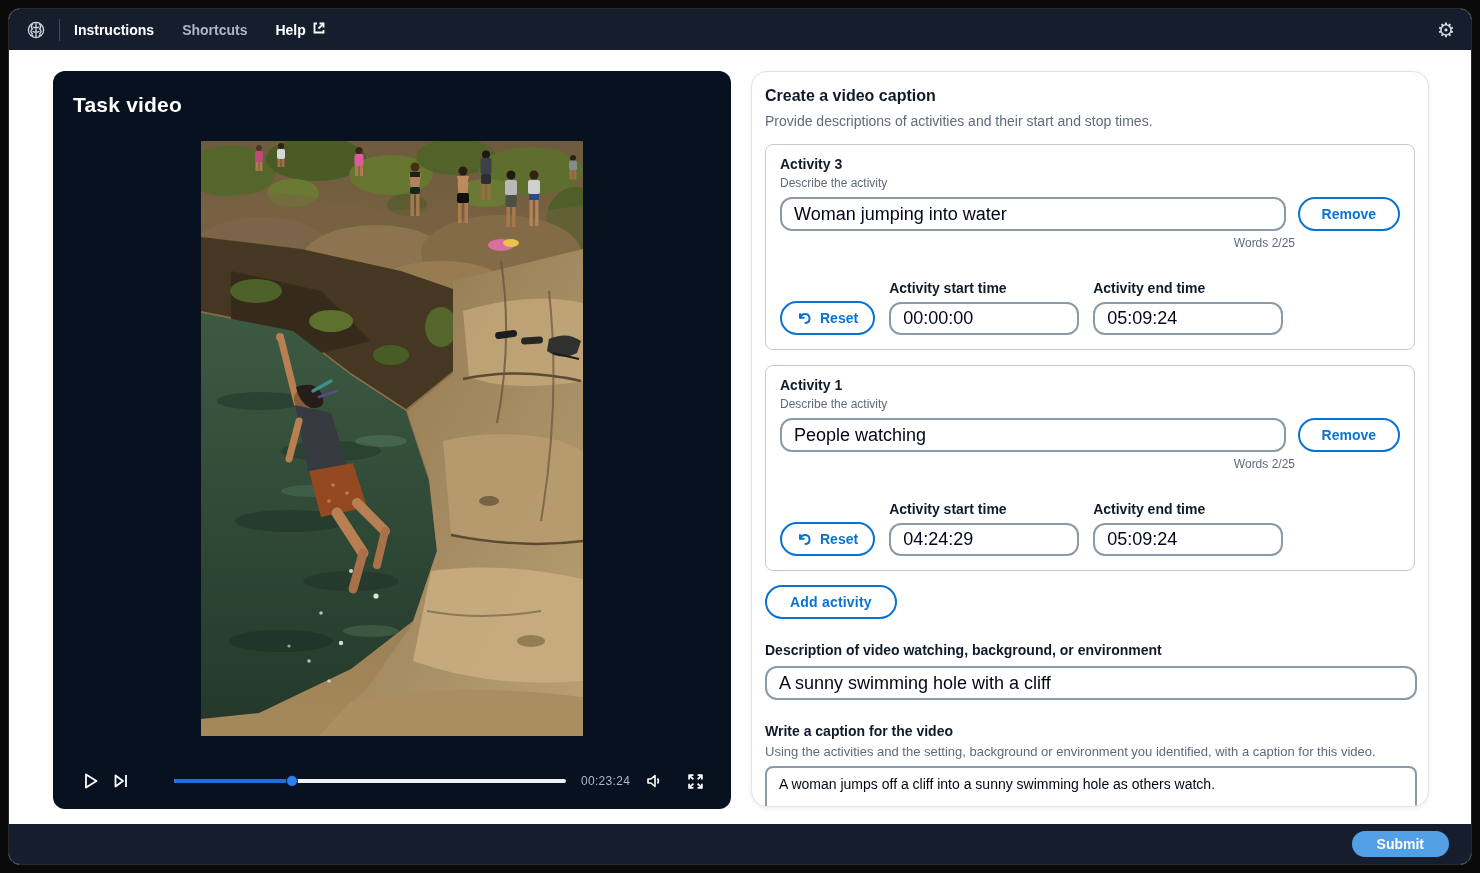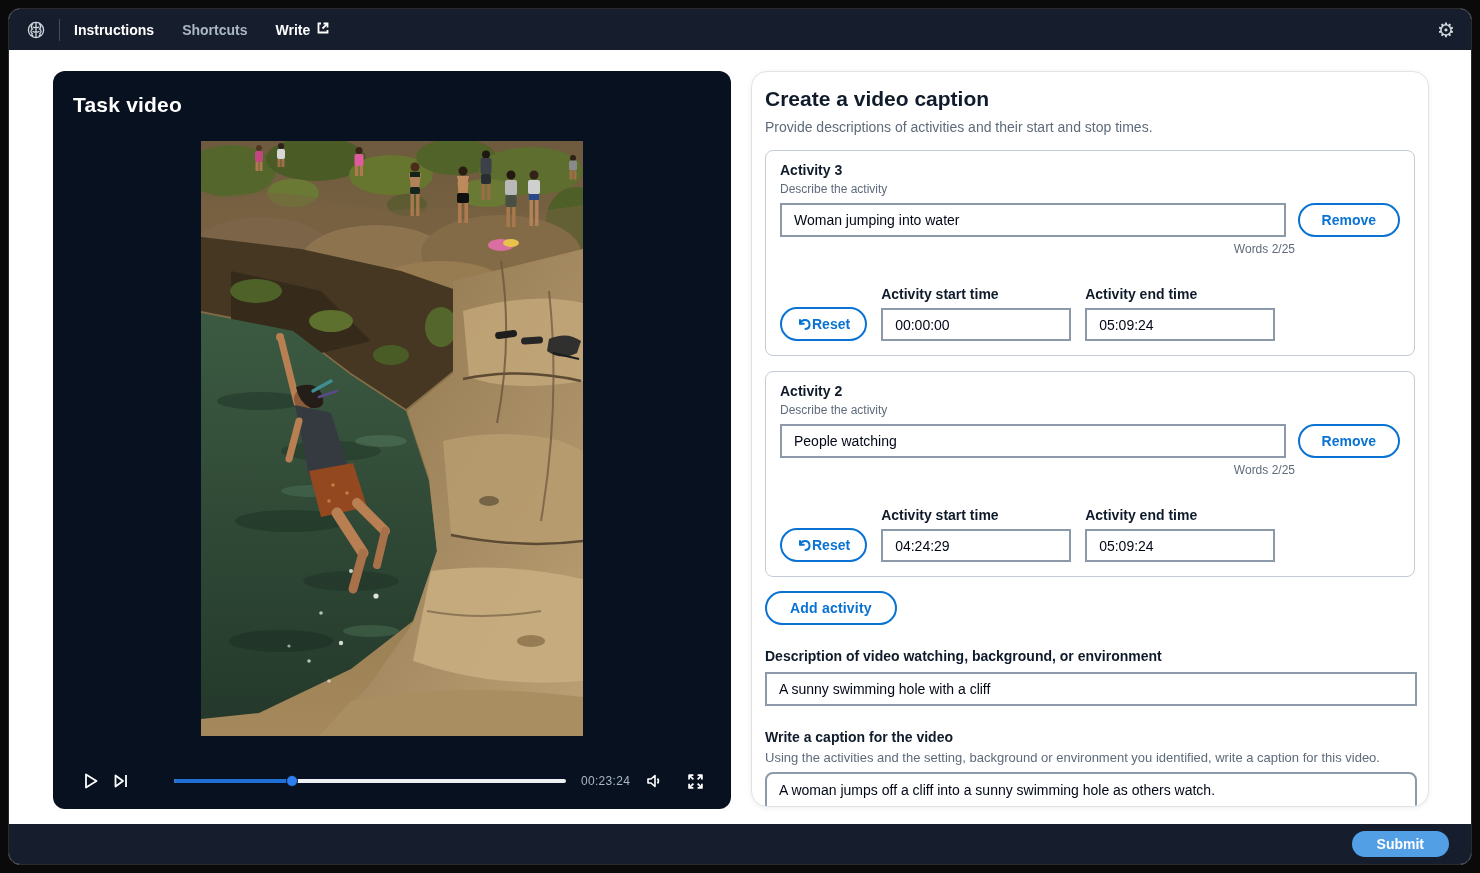--- a/index.html
+++ b/index.html
@@ -28,34 +28,34 @@
   .controls { position:absolute; left:0; right:0; top:695px; height:30px; }
   .ctl-btn { position:absolute; top:3px; width:24px; height:24px; cursor:pointer; display:flex; align-items:center; justify-content:center; }
   .progress-wrap { position:absolute; left:121px; top:0; width:392px; height:30px; cursor:pointer; }
   .progress-track { position:absolute; left:0; right:0; top:13px; height:4px; border-radius:2px; background:#eef1f3; }
   .progress-fill { position:absolute; left:0; top:0; height:4px; border-radius:2px; background:#1f6fd6; }
   .progress-knob { position:absolute; top:15px; width:10px; height:10px; border-radius:50%; background:#2e7ef0; transform:translate(-50%,-50%); box-shadow:0 0 0 1px #0b2038; }
   .time-label { position:absolute; left:528px; top:8px; width:64px; font-size:12px; color:#aab7c5; letter-spacing:.3px; }
 
   
   .form-panel { position:absolute; left:742px; top:21px; width:678px; height:736px; background:#ffffff; border:1px solid #e0e3e8; border-radius:16px; box-shadow:0 1px 5px rgba(15,27,42,.08); padding:15px 13px; overflow:hidden; }
-  .form-title { font-size:21px; font-weight:bold; color:#0f1b2a; }
+  .form-title { font-size:16px; font-weight:bold; color:#0f1b2a; }
   .form-subtitle { font-size:14px; color:#5f6b7a; margin-top:8px; }
 
   .activity-card { border:1px solid #c4cbd4; border-radius:8px; padding:11px 14px 14px; margin-top:15px; background:#fff; }
   .act-title { font-size:14px; font-weight:bold; color:#0f1b2a; }
   .act-sub { font-size:12px; color:#5f6b7a; margin-top:4px; }
   .desc-row { display:flex; align-items:center; margin-top:7px; }
-  .text-input { height:34px; border:2px solid #8c99a8; border-radius:0; padding:0 12px; font-size:14px; color:#000716; font-family:"Liberation Sans", sans-serif; background:#fff; outline:none; }
+  .text-input { height:34px; border:2px solid #8c99a8; border-radius:12px; padding:0 12px; font-size:18px; color:#000716; font-family:"Liberation Sans", sans-serif; background:#fff; outline:none; }
   .desc-input { width:515px; }
   .pill-btn { background:#ffffff; border:2px solid #0972d3; border-radius:18px; color:#0972d3; font-weight:bold; font-size:14px; height:34px; display:inline-flex; align-items:center; justify-content:center; cursor:pointer; font-family:"Liberation Sans", sans-serif; }
   .remove-btn { margin-left:12px; padding:8px 22px; }
   .words { width:515px; text-align:right; font-size:12px; color:#5f6b7a; margin-top:5px; }
   .times-row { display:flex; align-items:flex-end; gap:14px; margin-top:6px; }
-  .reset-btn { padding:0 15px; gap:0; }
+  .reset-btn { padding:0 15px; gap:8px; }
   .time-group { display:flex; flex-direction:column; }
   .time-label-bold { font-size:14px; font-weight:bold; color:#0f1b2a; margin-bottom:6px;margin-top:24px; }
   .time-input { width:190px; height:33px; }
   .add-btn { margin-top:14px; padding:0 23px; letter-spacing:.2px; }
 
   .section-label { font-size:14px; font-weight:bold; color:#0f1b2a; margin-top:23px; }
   .setting-input { width:652px; margin-top:8px; }
   .caption-hint { font-size:13px; color:#5f6b7a; margin-top:5px; }
   .caption-textarea { width:652px; height:87px; margin-top:7px; border:2px solid #8c99a8; border-radius:8px; padding:8px 12px; font-size:14px; color:#000716; font-family:"Liberation Sans", sans-serif; resize:vertical; outline:none; }
 
@@ -81,21 +81,21 @@
         </svg>
       </div>
       <div class="tb-divider"></div>
       <div class="tb-item bright">
         <span>Instructions</span>
       </div>
       <div class="tb-item dim">
         <span>Shortcuts</span>
       </div>
       <div class="tb-item bright">
-        <span>Write</span>
+        <span>Help</span>
         <span>
           <svg width="14" height="14" viewBox="0 0 14 14" fill="none" stroke="#ffffff" stroke-width="1.8">
             <path d="M5 2.5 H2.5 V11.5 H11.5 V9"></path>
             <path d="M7.5 2.5 H11.5 V6.5"></path>
             <path d="M11.2 2.8 L6.5 7.5"></path>
           </svg>
         </span>
       </div>
       <div class="tb-spacer"></div>
       <div class="gear">⚙</div>
@@ -358,21 +358,21 @@
             </div>
             <div class="time-group">
               <div class="time-label-bold">Activity end time</div>
               <input class="text-input time-input" type="text" value="05:09:24" style="">
             </div>
           </div>
         </div>
 
         
         <div class="activity-card">
-          <div class="act-title">Activity 2</div>
+          <div class="act-title">Activity 1</div>
           <div class="act-sub">Describe the activity</div>
           <div class="desc-row">
             <input class="text-input desc-input" type="text" value="People watching" style="">
             <button class="pill-btn remove-btn">Remove</button>
           </div>
           <div class="words">Words 2/25</div>
           <div class="times-row">
             <button class="pill-btn reset-btn">
               <span style="display:flex;">
                 <svg width="15" height="15" viewBox="0 0 15 15" fill="none" stroke="#0972d3" stroke-width="2" stroke-linecap="round" stroke-linejoin="round">
@@ -392,21 +392,21 @@
             </div>
           </div>
         </div>
 
         <button class="pill-btn add-btn">Add activity</button>
 
         <div class="section-label">Description of video watching, background, or environment</div>
         <input class="text-input setting-input" type="text" value="A sunny swimming hole with a cliff" style="">
 
         <div class="section-label">Write a caption for the video</div>
-        <div class="caption-hint">Using the activities and the setting, background or environment you identified, write a caption for this video.</div>
+        <div class="caption-hint">Using the activities and the setting, background or environment you identified, with a caption for this video.</div>
         <textarea class="caption-textarea" style="">A woman jumps off a cliff into a sunny swimming hole as others watch.</textarea>
       </div>
     </div>
 
     <div class="footer">
       <button class="submit-btn">Submit</button>
     </div>
 
   </div>
 </div>

